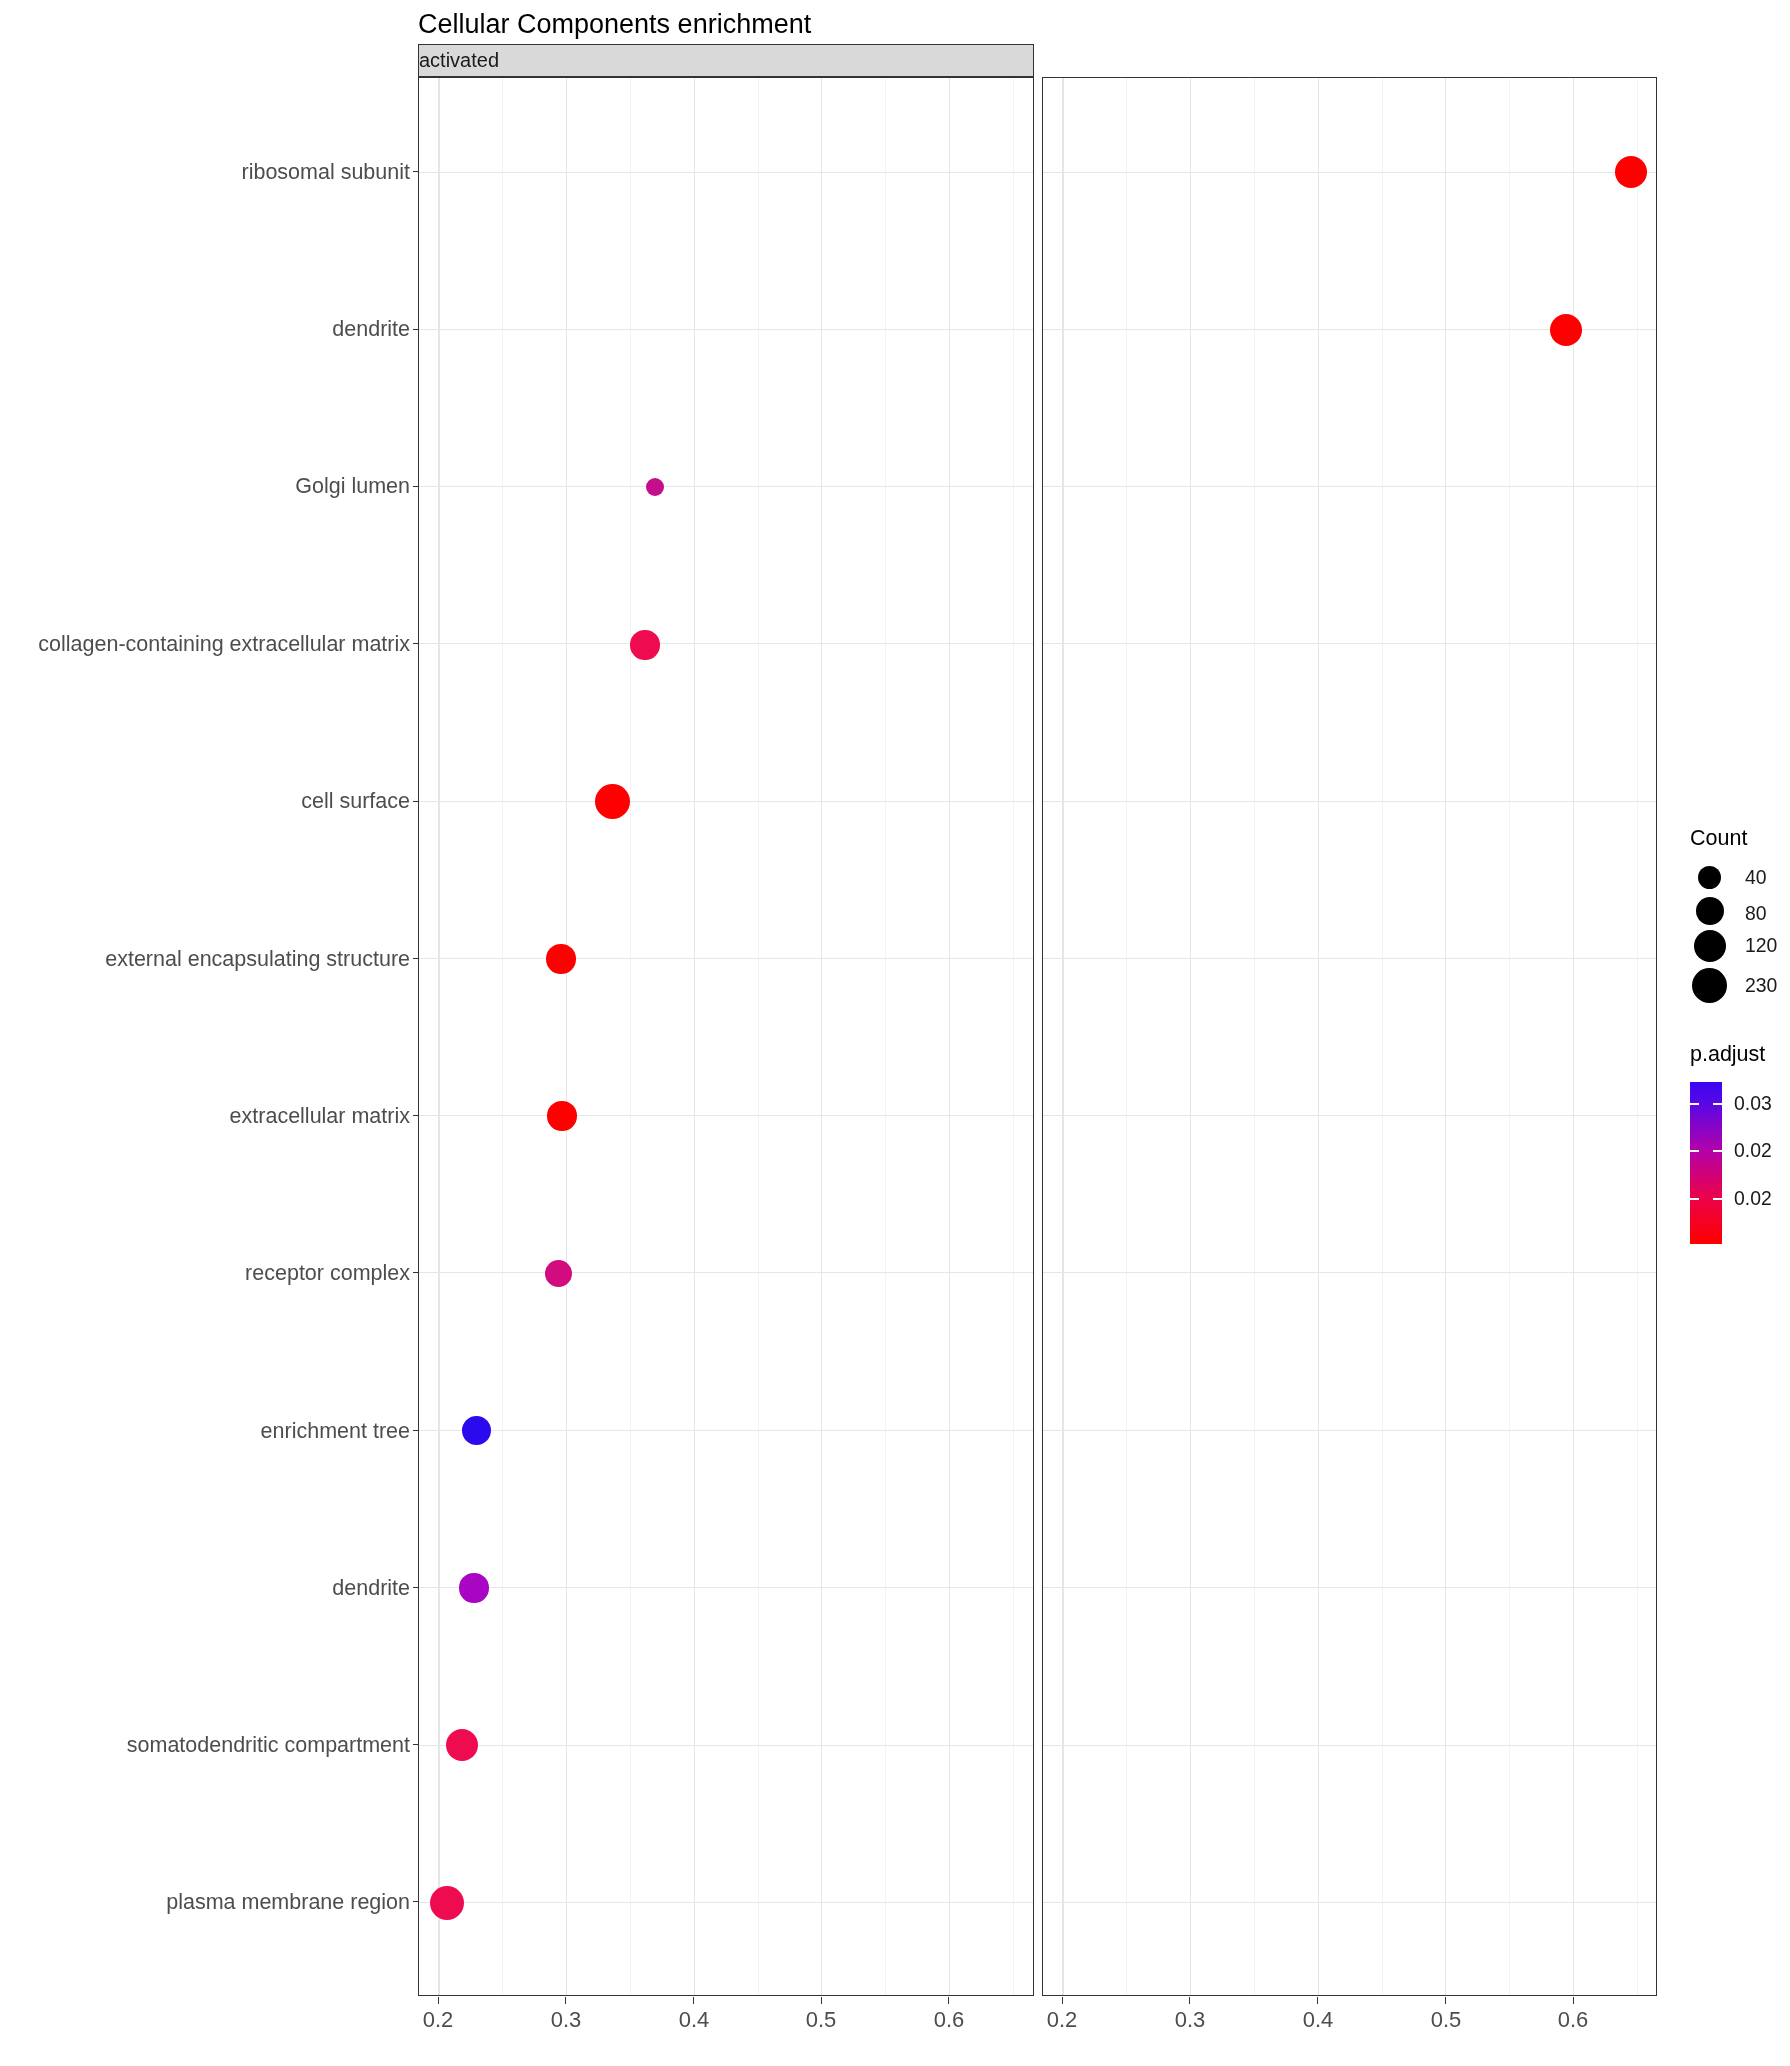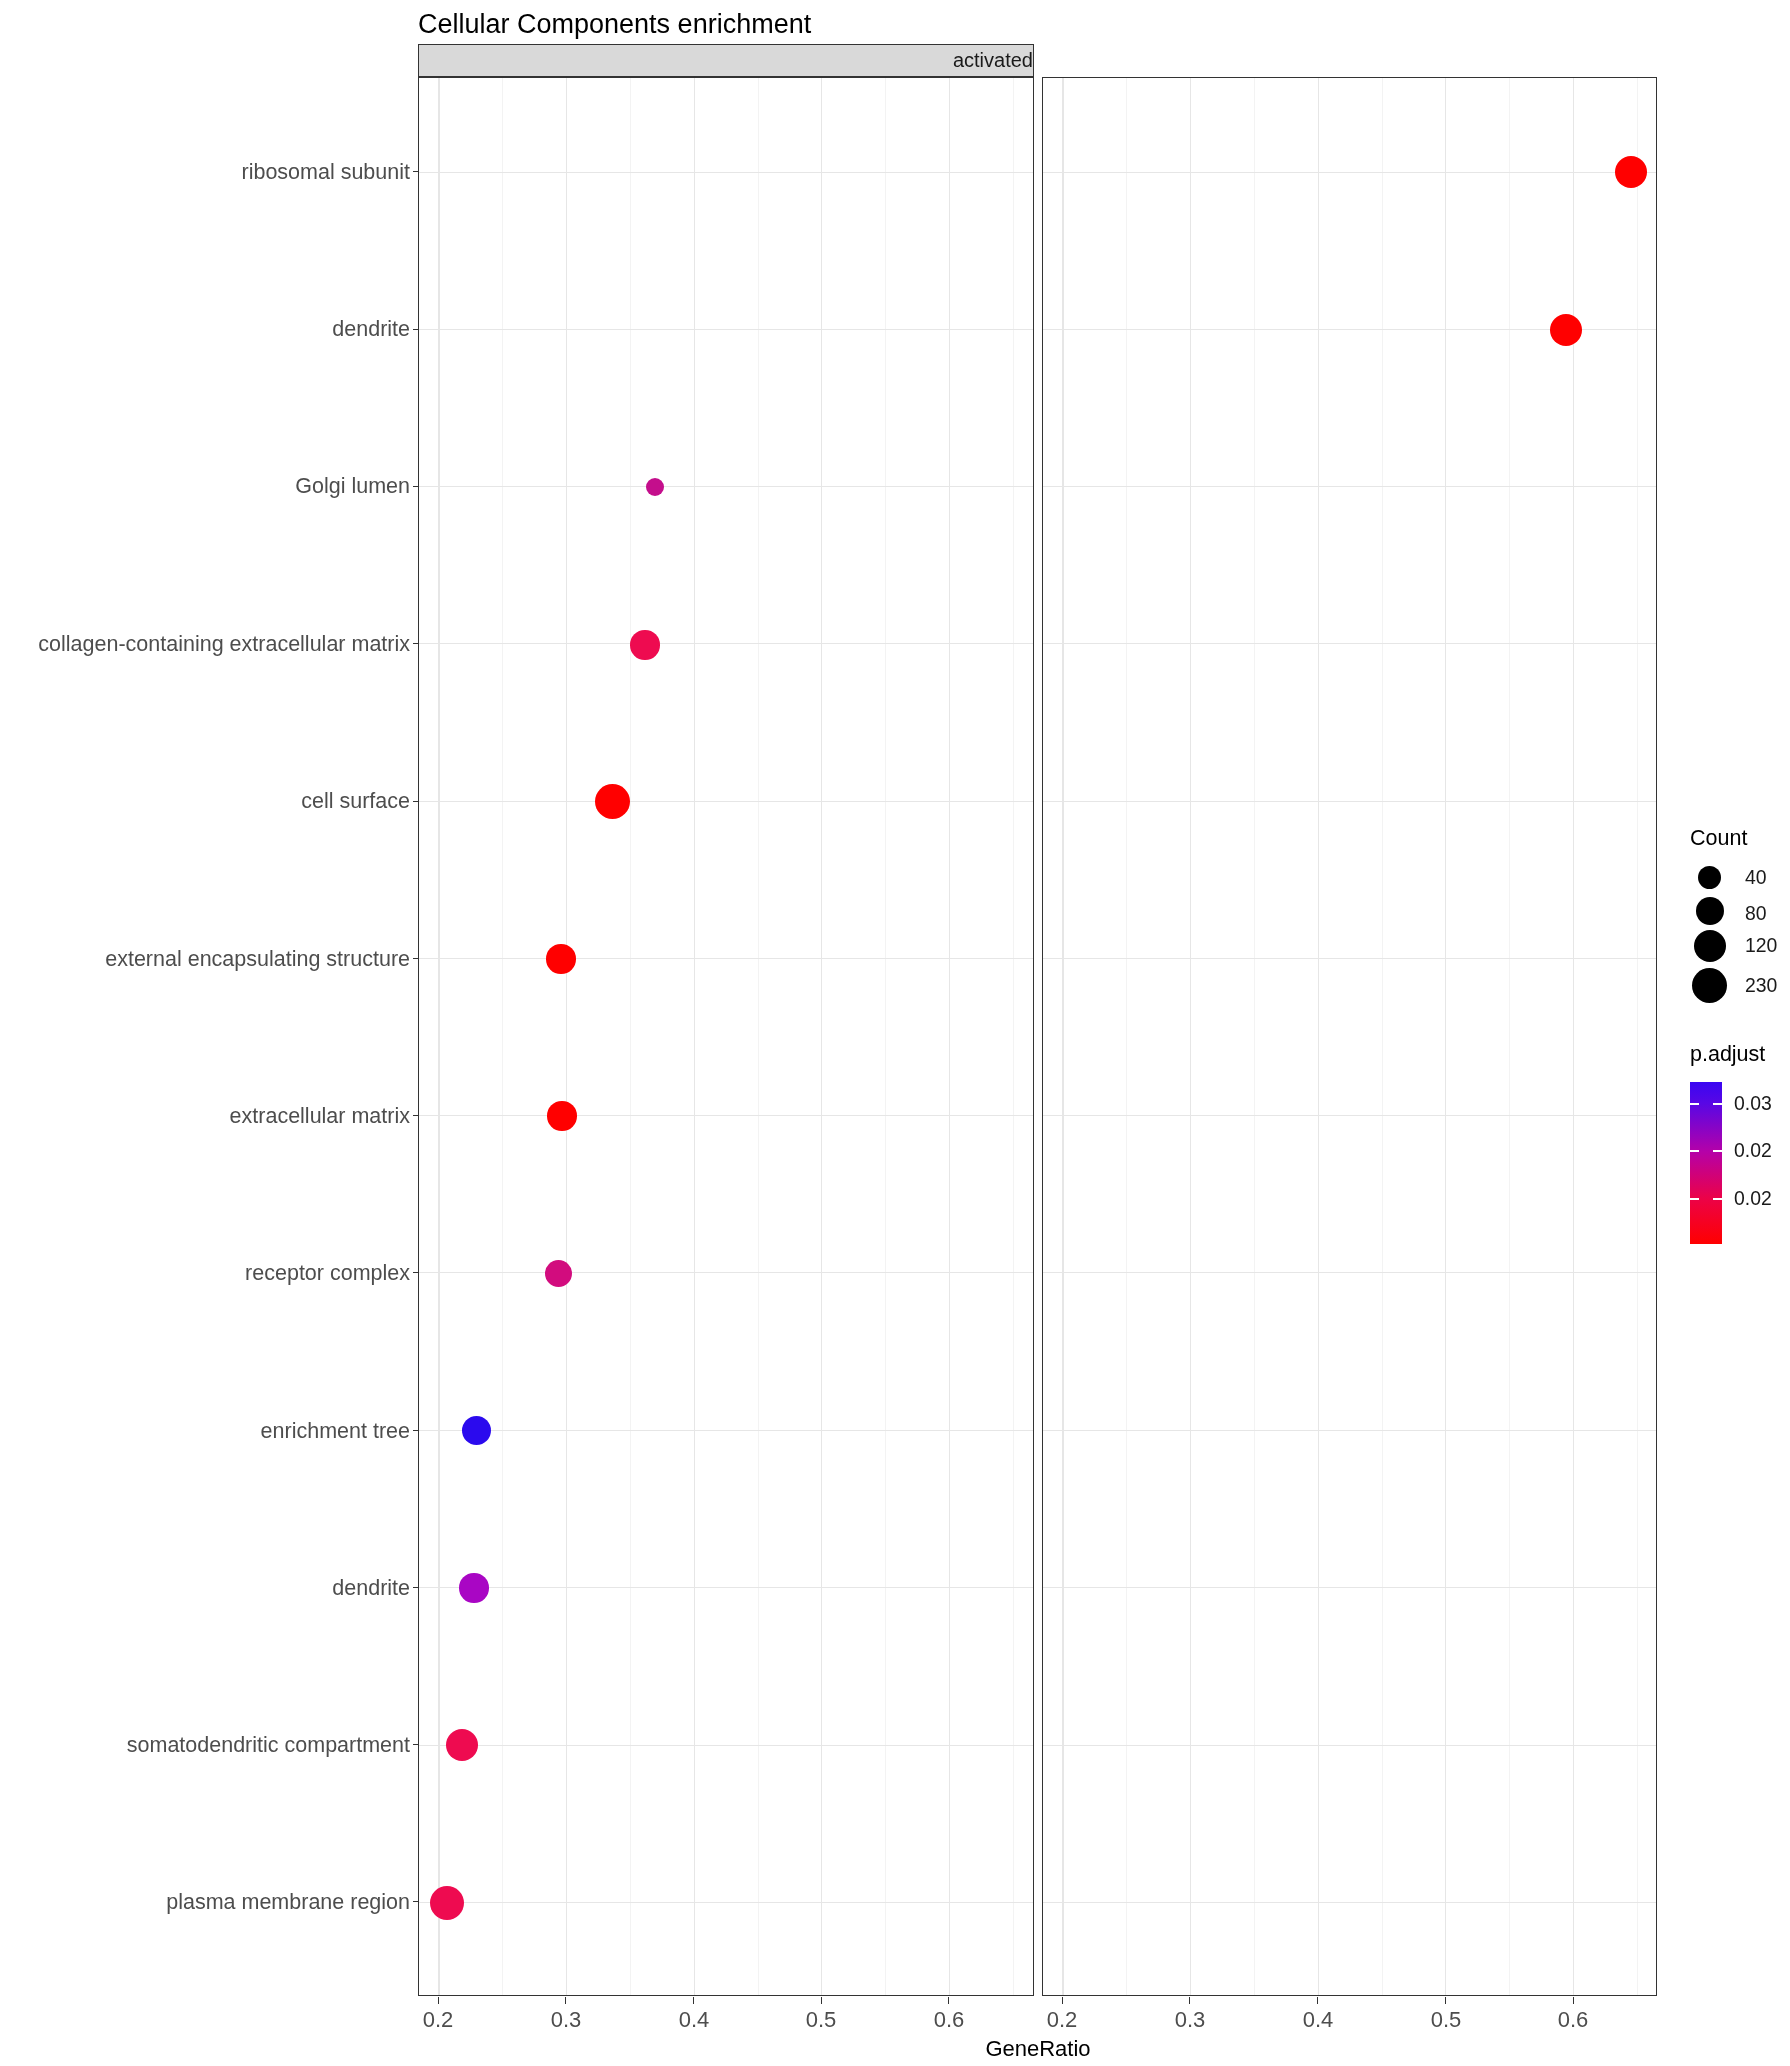--- a/index.html
+++ b/index.html
@@ -7,21 +7,21 @@
     position:relative;
     width:1791px;height:2066px;
     background:#ffffff;
     font-family:"Liberation Sans", sans-serif;
     overflow:hidden;
   }
   .abs{position:absolute;}
   .plot-title{font-size:27px;color:#000;white-space:nowrap;}
   .strip{
     background:#d9d9d9;border:1.4px solid #333;
-    display:flex;align-items:center;justify-content:flex-end;
+    display:flex;align-items:center;justify-content:flex-start;
     font-size:20px;color:#1a1a1a;box-sizing:border-box;
   }
   .panel{background:#fff;border:1.4px solid #333;box-sizing:border-box;overflow:hidden;}
   .gridline-v{position:absolute;top:0;bottom:0;width:1.4px;}
   .gridline-h{position:absolute;left:0;right:0;height:1.4px;}
   .grid-major{background:#e6e6e6;}
   .grid-minor{background:#f3f3f3;}
   .point{position:absolute;border-radius:50%;}
   .ytick-label{
     position:absolute;text-align:right;font-size:21.5px;color:#4d4d4d;
@@ -149,21 +149,20 @@
       <div class="tick-mark" style="left:1189px;top:1997px;width:1.4px;height:6.5px;"></div>
       <div class="xtick-label" style="left:1147px;top:2007px;width:86px;">0.3</div>
       <div class="tick-mark" style="left:1317px;top:1997px;width:1.4px;height:6.5px;"></div>
       <div class="xtick-label" style="left:1275px;top:2007px;width:86px;">0.4</div>
       <div class="tick-mark" style="left:1445px;top:1997px;width:1.4px;height:6.5px;"></div>
       <div class="xtick-label" style="left:1403px;top:2007px;width:86px;">0.5</div>
       <div class="tick-mark" style="left:1573px;top:1997px;width:1.4px;height:6.5px;"></div>
       <div class="xtick-label" style="left:1530px;top:2007px;width:86px;">0.6</div>
     </div>
 
-  <div class="axis-title" style="left:751px;top:2036px;width:574px;">GeneRatio</div>
 
   <div class="legend-title" style="left:1690px;top:826px;">Count</div>
   <div id="count-legend">
       <div class="legend-circle" style="left:1698px;top:866px;width:23px;height:23px;"></div>
       <div class="legend-label" style="left:1745px;top:868px;">40</div>
       <div class="legend-circle" style="left:1696px;top:897px;width:28px;height:28px;"></div>
       <div class="legend-label" style="left:1745px;top:904px;">80</div>
       <div class="legend-circle" style="left:1694px;top:930px;width:32px;height:32px;"></div>
       <div class="legend-label" style="left:1745px;top:936px;">120</div>
       <div class="legend-circle" style="left:1692px;top:968px;width:35px;height:35px;"></div>

